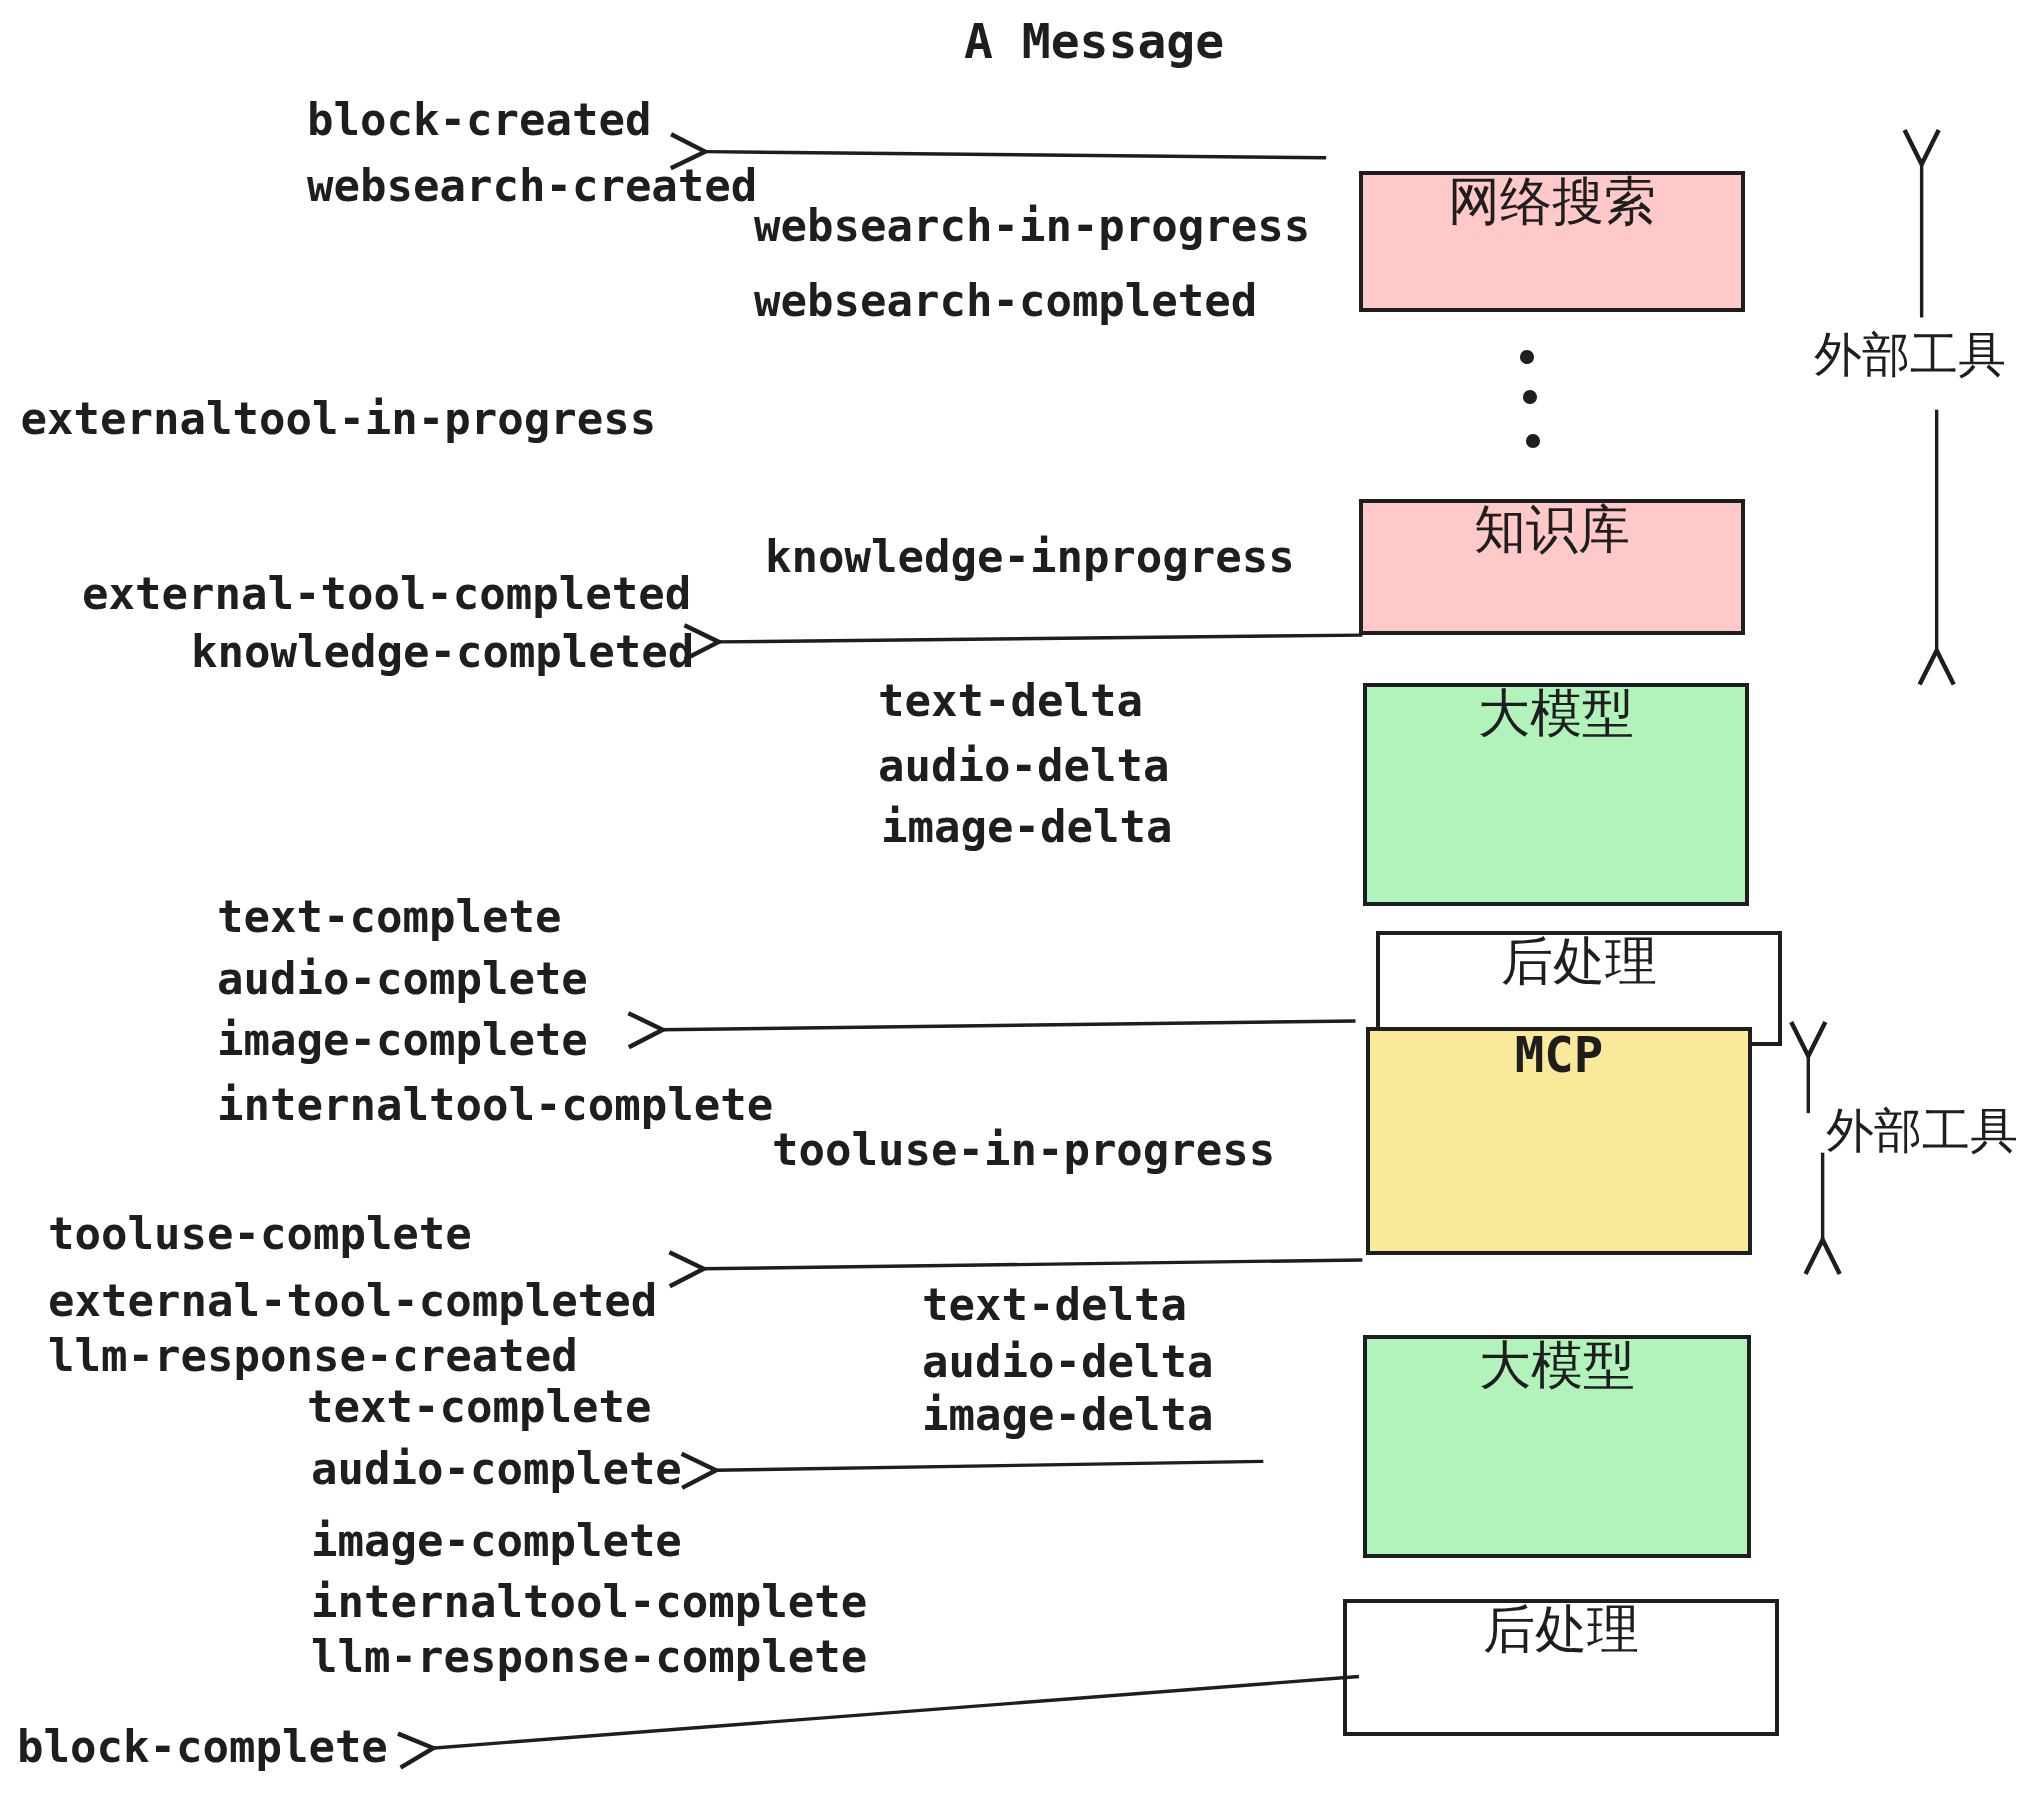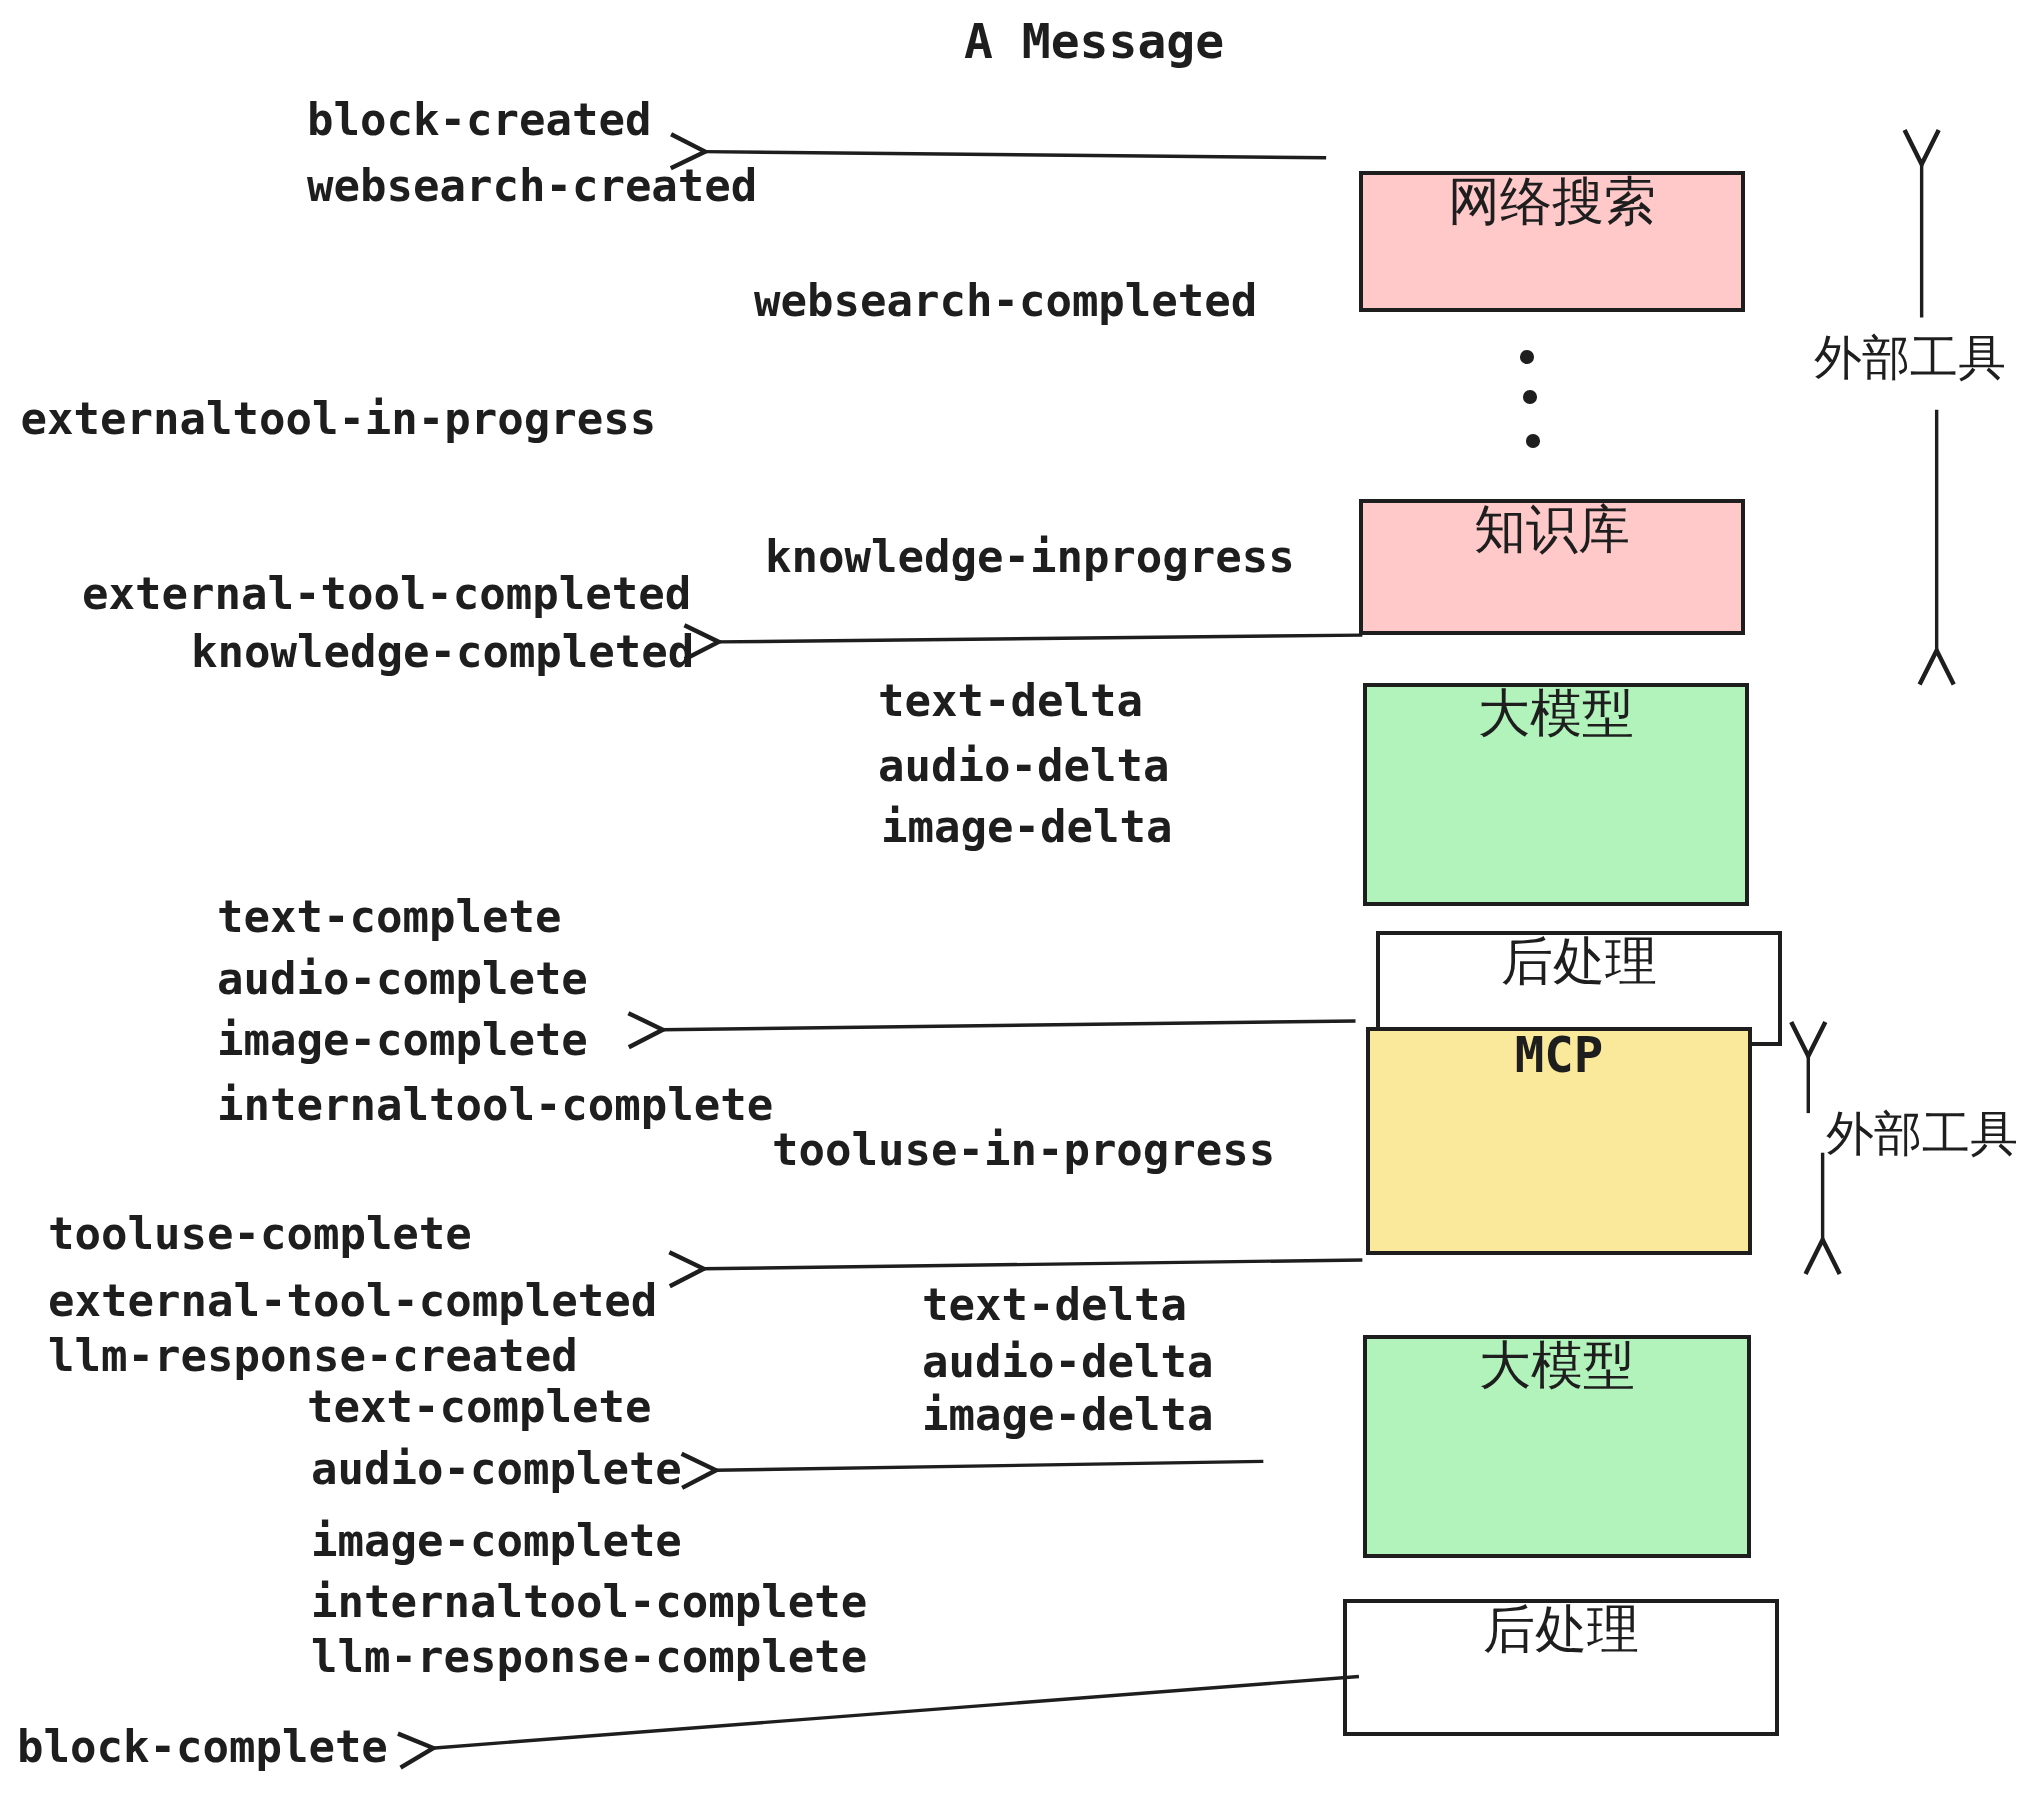--- a/index.html
+++ b/index.html
@@ -23,38 +23,39 @@
   .box-white{background:#ffffff;margin-top:40px;}
   .box-label{
     font-family:"Liberation Sans",sans-serif;font-size:52px;line-height:52px;
     font-weight:normal;white-space:nowrap;color:#1e1e1e;
   }
   .mcp-label{
     font-family:"DejaVu Sans Mono",monospace;font-size:49px;line-height:49px;
     font-weight:bold;white-space:nowrap;color:#1e1e1e;
   }
   .side-label{
-    position:absolute;font-family:Liberation Sans, sans-serif;font-size:48px;line-height:48px;
+    position:absolute;font-family:Liberation Mono, monospace;font-size:48px;line-height:48px;
     white-space:nowrap;color:#1e1e1e;
   }
   .dot{
     position:absolute;width:13.7px;height:13.7px;border-radius:50%;background:#1e1e1e;
   }
   .arrows{position:absolute;left:0;top:0;}
   .arrow{stroke:#1e1e1e;stroke-width:5;fill:none;}
 </style>
 </head>
 <body>
 
 <div class="canvas">
 
   <div class="title" style="left:964px;top:17px">A Message</div>
 
   <div class="ev" style="left:307px;top:98px">block-created</div>
   <div class="ev" style="left:307px;top:164px">websearch-created</div>
+  <div class="ev" style="left:754px;top:204px">websearch-in-progress</div>
   <div class="ev" style="left:754px;top:279px">websearch-completed</div>
   <div class="ev" style="left:20.5px;top:397px">externaltool-in-progress</div>
   <div class="ev" style="left:765px;top:535px">knowledge-inprogress</div>
   <div class="ev" style="left:82px;top:572px">external-tool-completed</div>
   <div class="ev" style="left:191px;top:630px">knowledge-completed</div>
   <div class="ev" style="left:878px;top:679px">text-delta</div>
   <div class="ev" style="left:878px;top:744px">audio-delta</div>
   <div class="ev" style="left:881px;top:805px">image-delta</div>
   <div class="ev" style="left:217px;top:895px">text-complete</div>
   <div class="ev" style="left:217px;top:957px">audio-complete</div>

